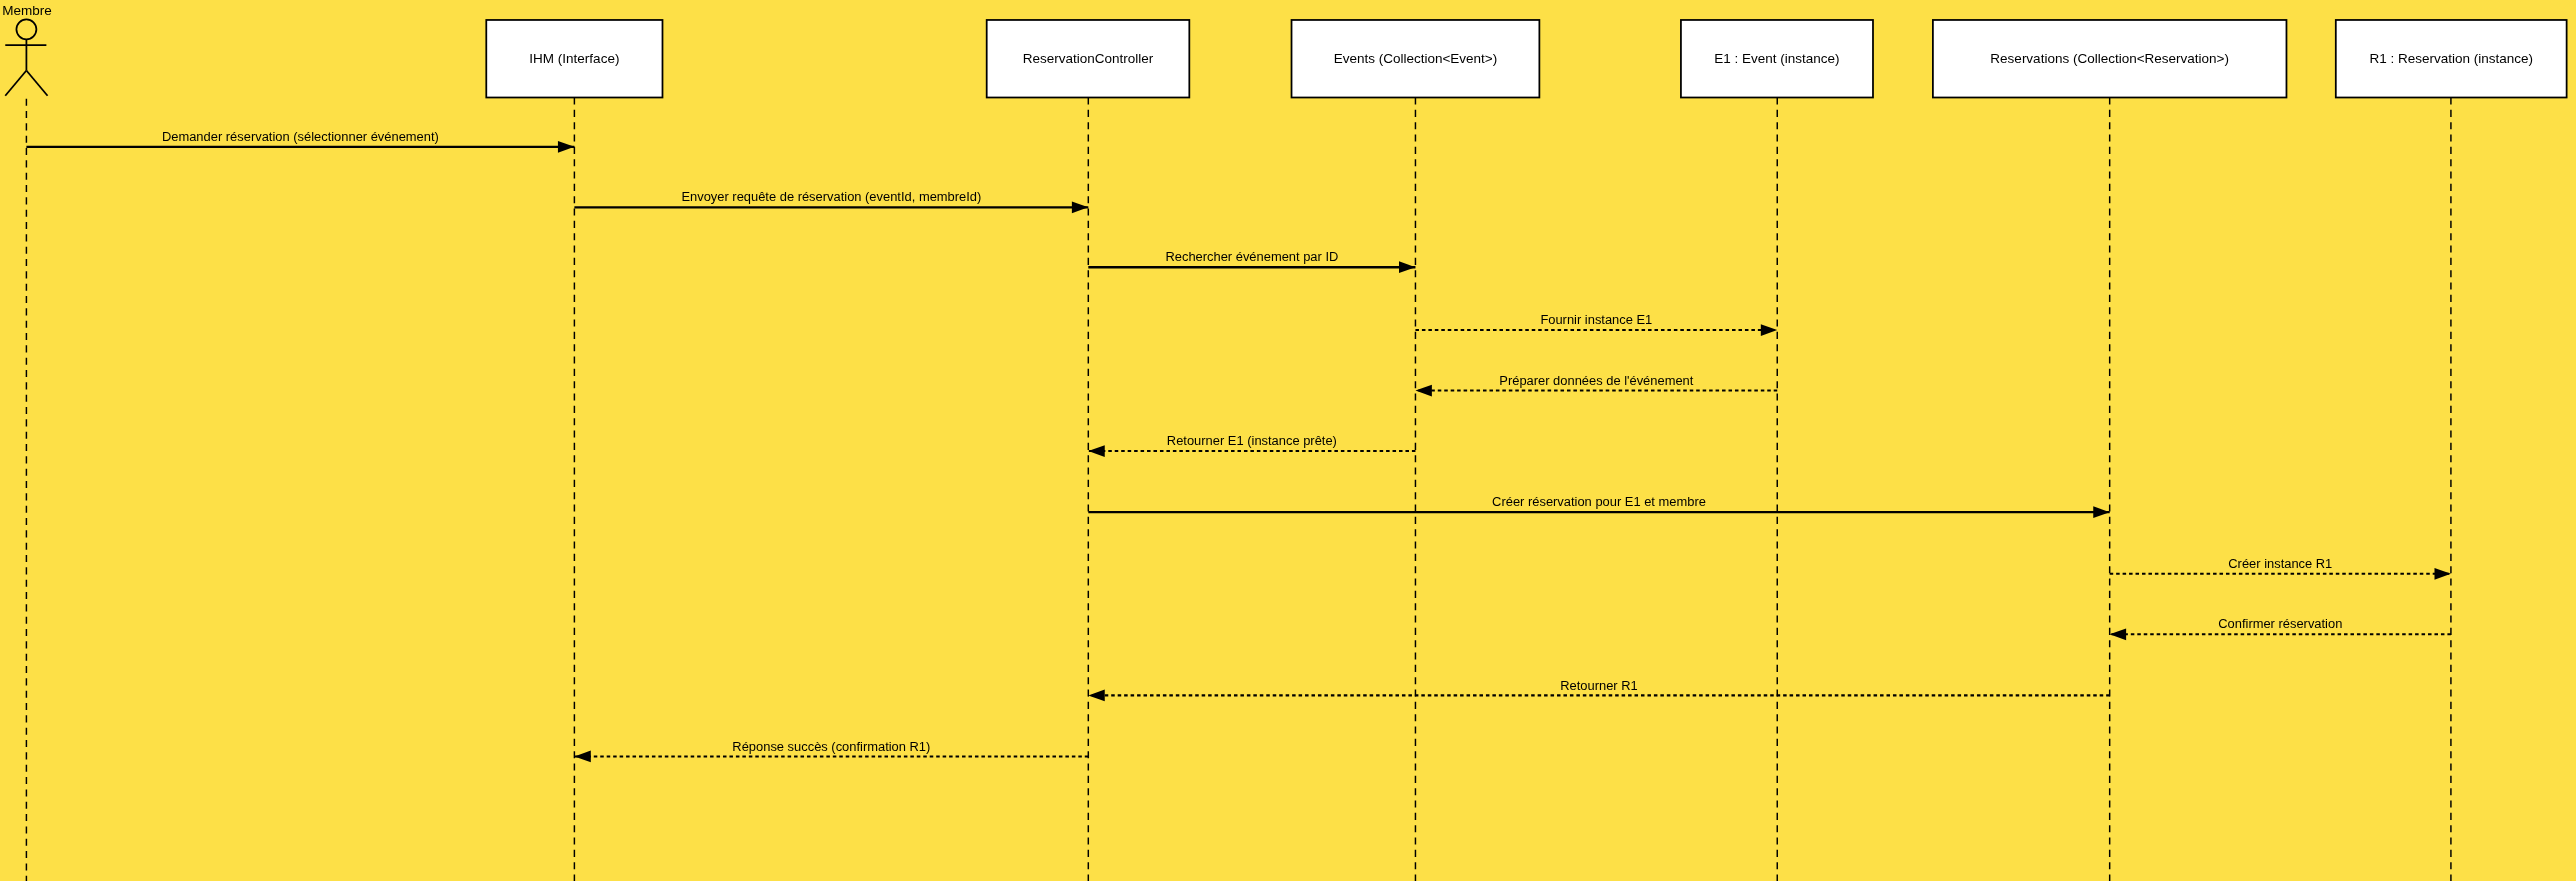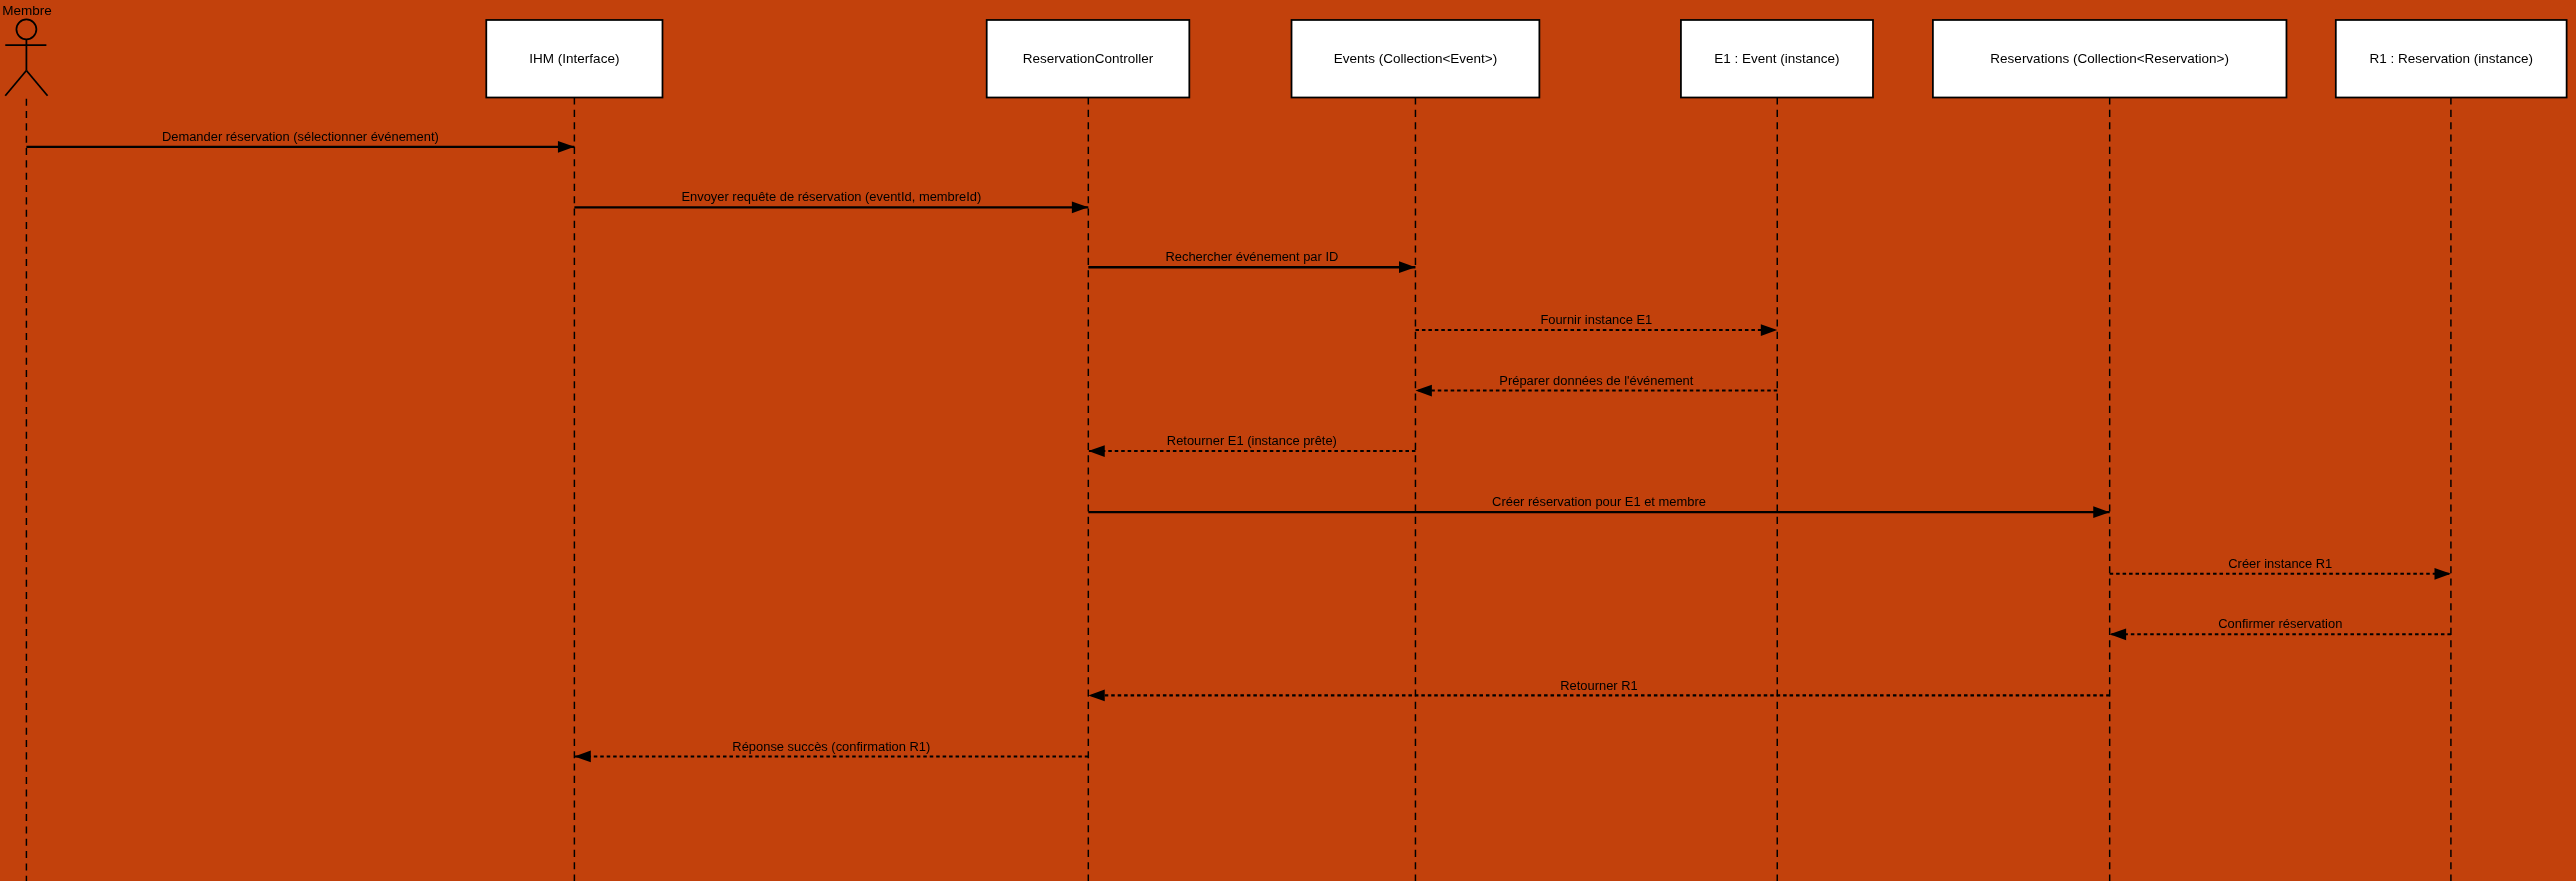--- a/index.html
+++ b/index.html
@@ -1,20 +1,20 @@
 <!DOCTYPE html>
 <html style="font-size:9.4px"><head>
 <meta charset="utf-8">
 <style>
   html,body{margin:0;padding:0;background:#ffffff;}
   .canvas{
     position:relative;
     width:2576px;
     height:881px;
-    background:#c2410c;
+    background:#fde047;
     overflow:hidden;
   }
   svg{display:block;}
   .participant-box{fill:#ffffff;stroke:#000000;stroke-width:3;}
   .lifeline{stroke:#000000;stroke-width:2.5;stroke-dasharray:12 9;fill:none;}
   .msg-call{stroke:#000000;stroke-width:4;fill:none;}
   .msg-return{stroke:#000000;stroke-width:3.5;stroke-dasharray:6 5;fill:none;}
   .actor-stroke{stroke:#000000;stroke-width:3;fill:none;}
   text{
     font-family:"Liberation Sans", sans-serif;

